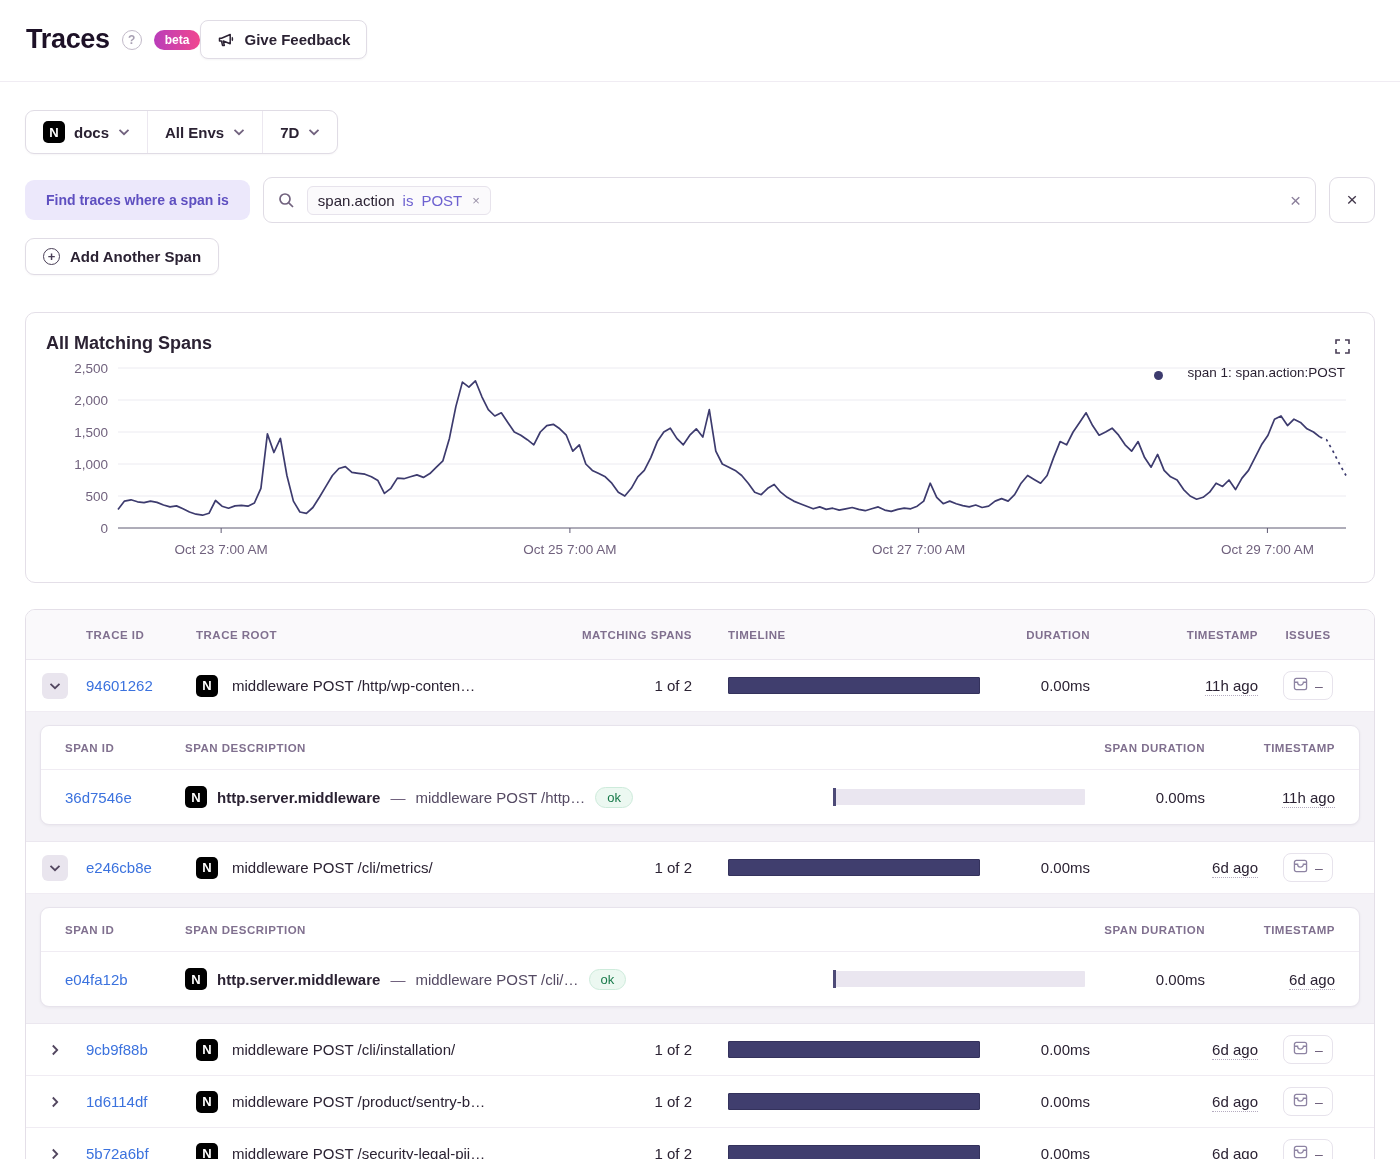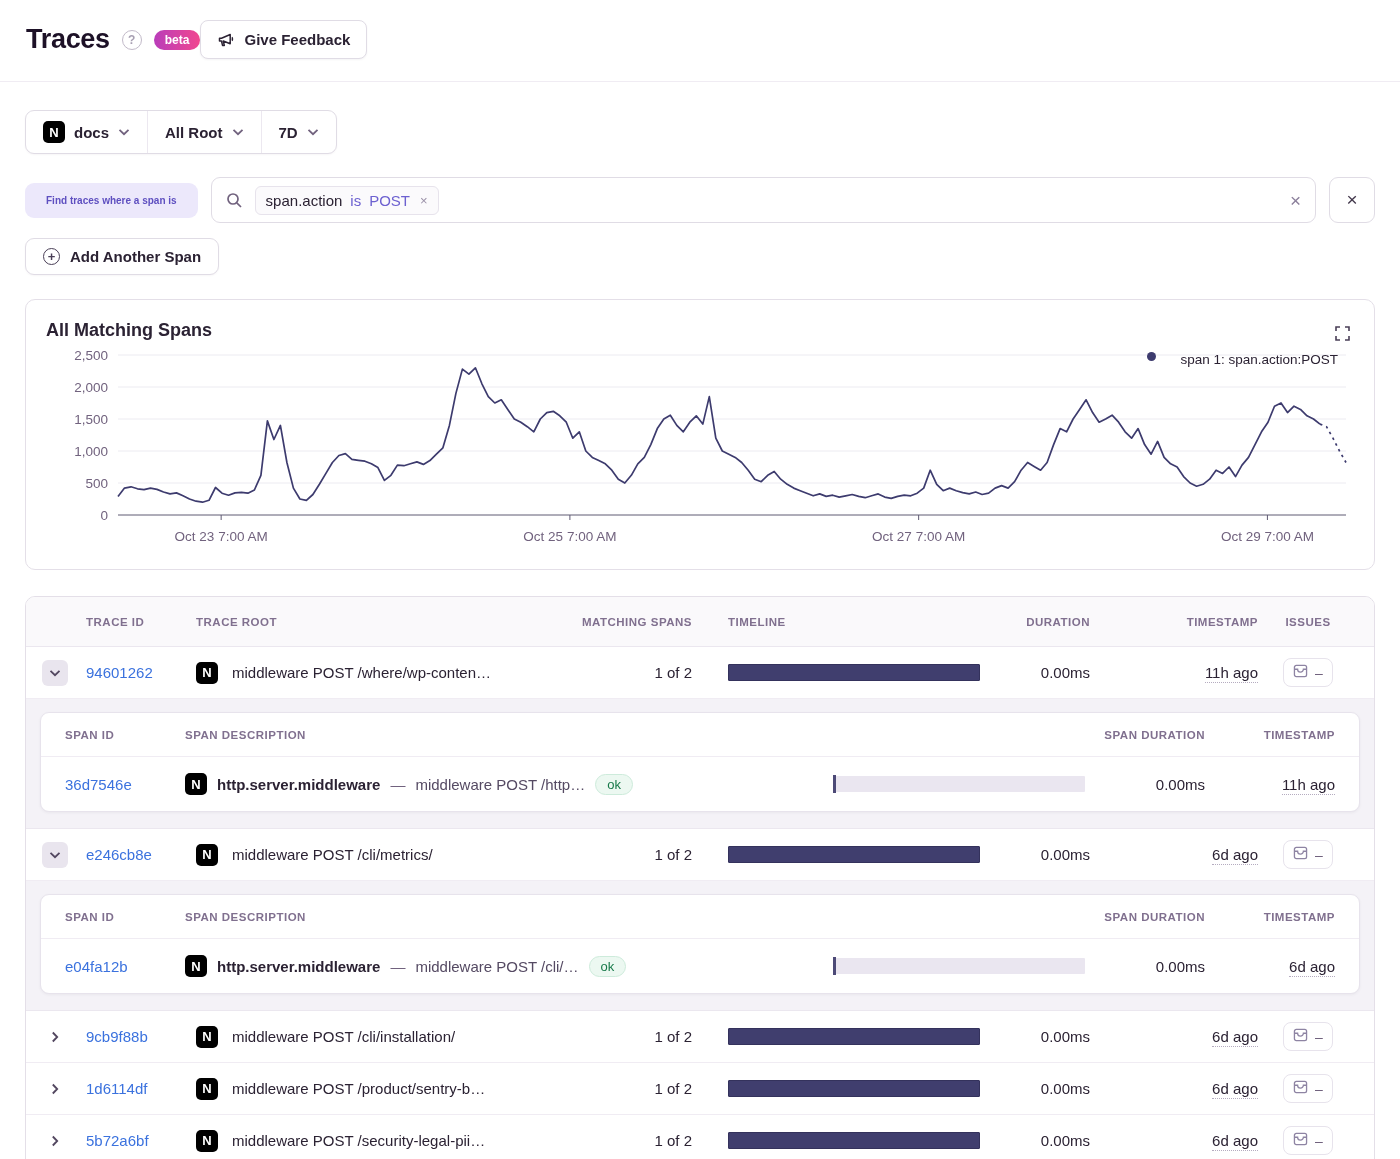--- a/index.html
+++ b/index.html
@@ -28,21 +28,21 @@
     background:#fff; margin-bottom:23px; box-shadow:0 1px 2px rgba(43,34,51,.04); }
   .filter-seg { display:flex; align-items:center; gap:9px; padding:10px 17px; font-size:15px;
     font-weight:bold; color:#2b2233; cursor:pointer; }
   .filter-seg + .filter-seg { border-left:1px solid #ece8f0; }
   .nextjs-icon { width:22px; height:22px; background:#000; border-radius:5px; color:#fff;
     font-size:13px; font-weight:bold; display:flex; align-items:center; justify-content:center; }
   .chev { color:#71627e; display:flex; }
 
   
   .search-row { display:flex; align-items:center; gap:13px; margin-bottom:15px; }
-  .where-pill { background:#ece8fb; color:#5e4fc0; font-size:10px; font-weight:bold;
+  .where-pill { background:#ece8fb; color:#5e4fc0; font-size:14px; font-weight:bold;
     padding:12px 21px; border-radius:9px; white-space:nowrap; }
   .search-box { flex:1; display:flex; align-items:center; gap:12px; border:1px solid #e0dce5;
     border-radius:9px; background:#fff; padding:7px 14px; height:46px; }
   .search-icon { color:#71627e; display:flex; }
   .token { display:flex; align-items:center; gap:8px; border:1px solid #e7e3ec; background:#fbfafc;
     border-radius:6px; padding:5px 10px; font-size:15px; }
   .token .t-key { color:#2b2233; }
   .token .t-op, .token .t-val { color:#6d61d0; }
   .token .t-x { color:#9a91a8; font-size:13px; cursor:pointer; padding-left:2px; }
   .search-clear { margin-left:auto; color:#8b7f9b; font-size:19px; cursor:pointer; line-height:1; }
@@ -51,24 +51,24 @@
 
   
   .add-span-btn { display:inline-flex; align-items:center; gap:10px; background:#fff;
     border:1px solid #e0dce5; border-radius:9px; padding:9px 17px; font-size:15px; font-weight:bold;
     color:#2b2233; margin-bottom:24px; box-shadow:0 1px 2px rgba(43,34,51,.04); cursor:pointer; }
   .plus-icon { width:17px; height:17px; border:1.5px solid #4a3f57; border-radius:50%;
     display:flex; align-items:center; justify-content:center; font-size:13px; color:#4a3f57; }
 
   
   .chart-panel { position:relative; border:1px solid #e4dfe8; border-radius:10px; background:#fff;
-    padding:20px 20px 10px 20px; margin-bottom:26px; }
+    padding:20px 20px 10px 20px; margin-bottom:26px;margin-top:13px; }
   .chart-title { font-size:18px; font-weight:bold; color:#2b2233; margin-bottom:4px; }
   .expand-icon { position:absolute; top:26px; right:24px; color:#4a3f57; cursor:pointer; }
-  .legend { position:absolute; top:52px; right:36px; display:flex; align-items:flex-start; gap:24px;
+  .legend { position:absolute; top:52px; right:29px; display:flex; align-items:flex-end; gap:24px;
     font-size:13.5px; color:#2b2233; }
   .legend-dot { width:9px; height:9px; border-radius:50%; background:#3d3b6e; }
   #chart-svg text { font-family:"Liberation Sans", sans-serif; }
 
   
   .traces-panel { border:1px solid #e4dfe8; border-radius:10px 10px 0 0; background:#fff; overflow:hidden; }
   .t-grid { display:grid; grid-template-columns:44px 110px 1fr 120px 36px 252px 110px 168px 100px;
     align-items:center; padding:0 16px; }
   .t-head { background:#faf9fb; border-bottom:1px solid #ebe7ef; height:50px;
     font-size:11.5px; font-weight:bold; letter-spacing:.5px; color:#80708f; }
@@ -133,21 +133,21 @@
     <div class="filter-seg">
       <span class="nextjs-icon">N</span>
       <span>docs</span>
       <span class="chev">
         <svg width="12" height="8" viewBox="0 0 12 8" fill="none" stroke="#71627e" stroke-width="1.8">
             <path d="M1.5 1.8 6 6.2l4.5-4.4"></path>
           </svg>
       </span>
     </div>
     <div class="filter-seg">
-      <span>All Root</span>
+      <span>All Envs</span>
       <span class="chev">
         <svg width="12" height="8" viewBox="0 0 12 8" fill="none" stroke="#71627e" stroke-width="1.8">
             <path d="M1.5 1.8 6 6.2l4.5-4.4"></path>
           </svg>
       </span>
     </div>
     <div class="filter-seg">
       <span>7D</span>
       <span class="chev">
         <svg width="12" height="8" viewBox="0 0 12 8" fill="none" stroke="#71627e" stroke-width="1.8">
@@ -244,21 +244,21 @@
     <div>
             <span class="expander open">
               <svg width="12" height="8" viewBox="0 0 12 8" fill="none" stroke="#52465f" stroke-width="1.8">
                 <path d="M1.5 1.8 6 6.2l4.5-4.4"></path>
               </svg>
             </span>
           </div>
     <div><span class="trace-link">94601262</span></div>
     <div class="root-cell">
       <span class="nextjs-icon">N</span>
-      <span class="root-text">middleware POST /where/wp-conten…</span>
+      <span class="root-text">middleware POST /http/wp-conten…</span>
     </div>
     <div class="col-right">1 of 2</div>
     <div></div>
     <div>
             <div class="bar-navy"></div>
           </div>
     <div class="col-right">0.00ms</div>
     <div class="col-right"><span class="ts-underline">11h ago</span></div>
     <div class="issues-cell">
       <button class="issues-btn">

